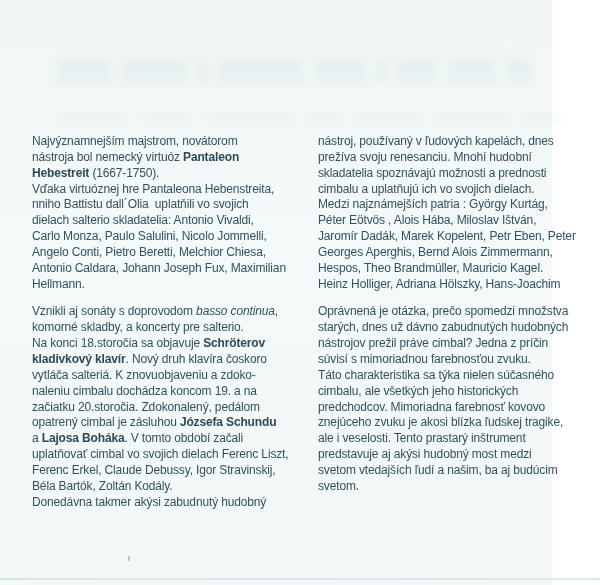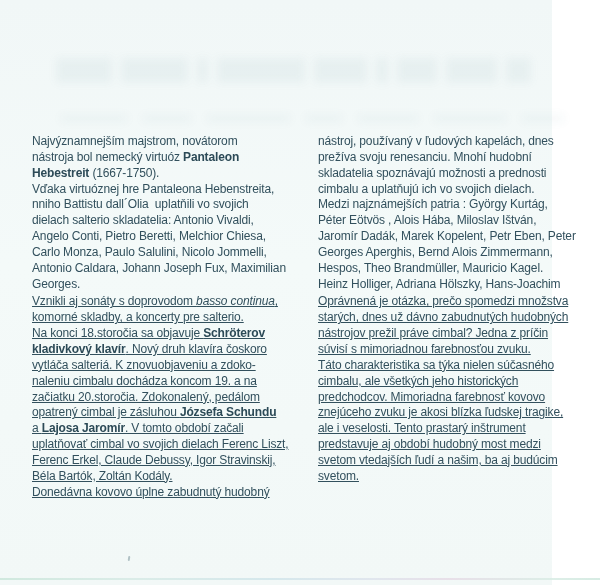--- a/index.html
+++ b/index.html
@@ -18,21 +18,21 @@
     top: 134px;
     width: 290px;
     color: #32505d;
     font-size: 12px;
     line-height: 15.85px;
     letter-spacing: -0.15px;
   }
   .col-left  { left: 32px; }
   .col-right { left: 318px; }
   .para { margin: 0; }
-  .para.gap { margin-top: 2px; text-decoration: underline; }
+  .para.gap { margin-top: 12px; }
   .line { white-space: pre; height: 15.85px; }
   .line span.b { font-weight: 700; color: #2c4a57; }
   .line span.i { font-style: italic; }
 
   
   .ghost-band {
     position: absolute;
     display: flex;
     filter: blur(4px);
     pointer-events: none;
@@ -92,39 +92,39 @@
   <div class="col col-left">
       <div class="para">
         <div class="line"><span>Najvýznamnejším majstrom, novátorom</span></div>
         <div class="line"><span>nástroja bol nemecký virtuóz </span><span class="b">Pantaleon</span></div>
         <div class="line"><span class="b">Hebestreit</span><span> (1667-1750).</span></div>
       </div>
       <div class="para">
         <div class="line"><span>Vďaka virtuóznej hre Pantaleona Hebenstreita,</span></div>
         <div class="line"><span>nniho Battistu dall´Olia  uplatňili vo svojich</span></div>
         <div class="line"><span>dielach salterio skladatelia: Antonio Vivaldi,</span></div>
+        <div class="line"><span>Carlo Monza, Paulo Salulini, Nicolo Jommelli,</span></div>
         <div class="line"><span>Angelo Conti, Pietro Beretti, Melchior Chiesa,</span></div>
-        <div class="line"><span>Carlo Monza, Paulo Salulini, Nicolo Jommelli,</span></div>
         <div class="line"><span>Antonio Caldara, Johann Joseph Fux, Maximilian</span></div>
-        <div class="line"><span>Georges.</span></div>
+        <div class="line"><span>Hellmann.</span></div>
       </div>
       <div class="para gap">
         <div class="line"><span>Vznikli aj sonáty s doprovodom </span><span class="i">basso continua</span><span>,</span></div>
         <div class="line"><span>komorné skladby, a koncerty pre salterio.</span></div>
         <div class="line"><span>Na konci 18.storočia sa objavuje </span><span class="b">Schröterov</span></div>
         <div class="line"><span class="b">kladivkový klavír</span><span>. Nový druh klavíra čoskoro</span></div>
         <div class="line"><span>vytláča salteriá. K znovuobjaveniu a zdoko-</span></div>
         <div class="line"><span>naleniu cimbalu dochádza koncom 19. a na</span></div>
         <div class="line"><span>začiatku 20.storočia. Zdokonalený, pedálom</span></div>
         <div class="line"><span>opatrený cimbal je zásluhou </span><span class="b">Józsefa Schundu</span></div>
-        <div class="line"><span>a </span><span class="b">Lajosa Jaromír</span><span>. V tomto období začali</span></div>
+        <div class="line"><span>a </span><span class="b">Lajosa Boháka</span><span>. V tomto období začali</span></div>
         <div class="line"><span>uplatňovať cimbal vo svojich dielach Ferenc Liszt,</span></div>
         <div class="line"><span>Ferenc Erkel, Claude Debussy, Igor Stravinskij,</span></div>
         <div class="line"><span>Béla Bartók, Zoltán Kodály.</span></div>
-        <div class="line"><span>Donedávna kovovo úplne zabudnutý hudobný</span></div>
+        <div class="line"><span>Donedávna takmer akýsi zabudnutý hudobný</span></div>
       </div>
     </div>
 
   <div class="col col-right">
       <div class="para">
         <div class="line"><span>nástroj, používaný v ľudových kapelách, dnes</span></div>
         <div class="line"><span>prežíva svoju renesanciu. Mnohí hudobní</span></div>
         <div class="line"><span>skladatelia spoznávajú možnosti a prednosti</span></div>
         <div class="line"><span>cimbalu a uplatňujú ich vo svojich dielach.</span></div>
         <div class="line"><span>Medzi najznámejších patria : György Kurtág,</span></div>
@@ -137,21 +137,21 @@
       <div class="para gap">
         <div class="line"><span>Oprávnená je otázka, prečo spomedzi množstva</span></div>
         <div class="line"><span>starých, dnes už dávno zabudnutých hudobných</span></div>
         <div class="line"><span>nástrojov prežil práve cimbal? Jedna z príčin</span></div>
         <div class="line"><span>súvisí s mimoriadnou farebnosťou zvuku.</span></div>
         <div class="line"><span>Táto charakteristika sa týka nielen súčasného</span></div>
         <div class="line"><span>cimbalu, ale všetkých jeho historických</span></div>
         <div class="line"><span>predchodcov. Mimoriadna farebnosť kovovo</span></div>
         <div class="line"><span>znejúceho zvuku je akosi blízka ľudskej tragike,</span></div>
         <div class="line"><span>ale i veselosti. Tento prastarý inštrument</span></div>
-        <div class="line"><span>predstavuje aj období hudobný most medzi</span></div>
+        <div class="line"><span>predstavuje aj akýsi hudobný most medzi</span></div>
         <div class="line"><span>svetom vtedajších ľudí a našim, ba aj budúcim</span></div>
         <div class="line"><span>svetom.</span></div>
       </div>
     </div>
 
   <span class="ink-speck"></span>
   <div class="scan-edge"></div>
 
 </div>
 

